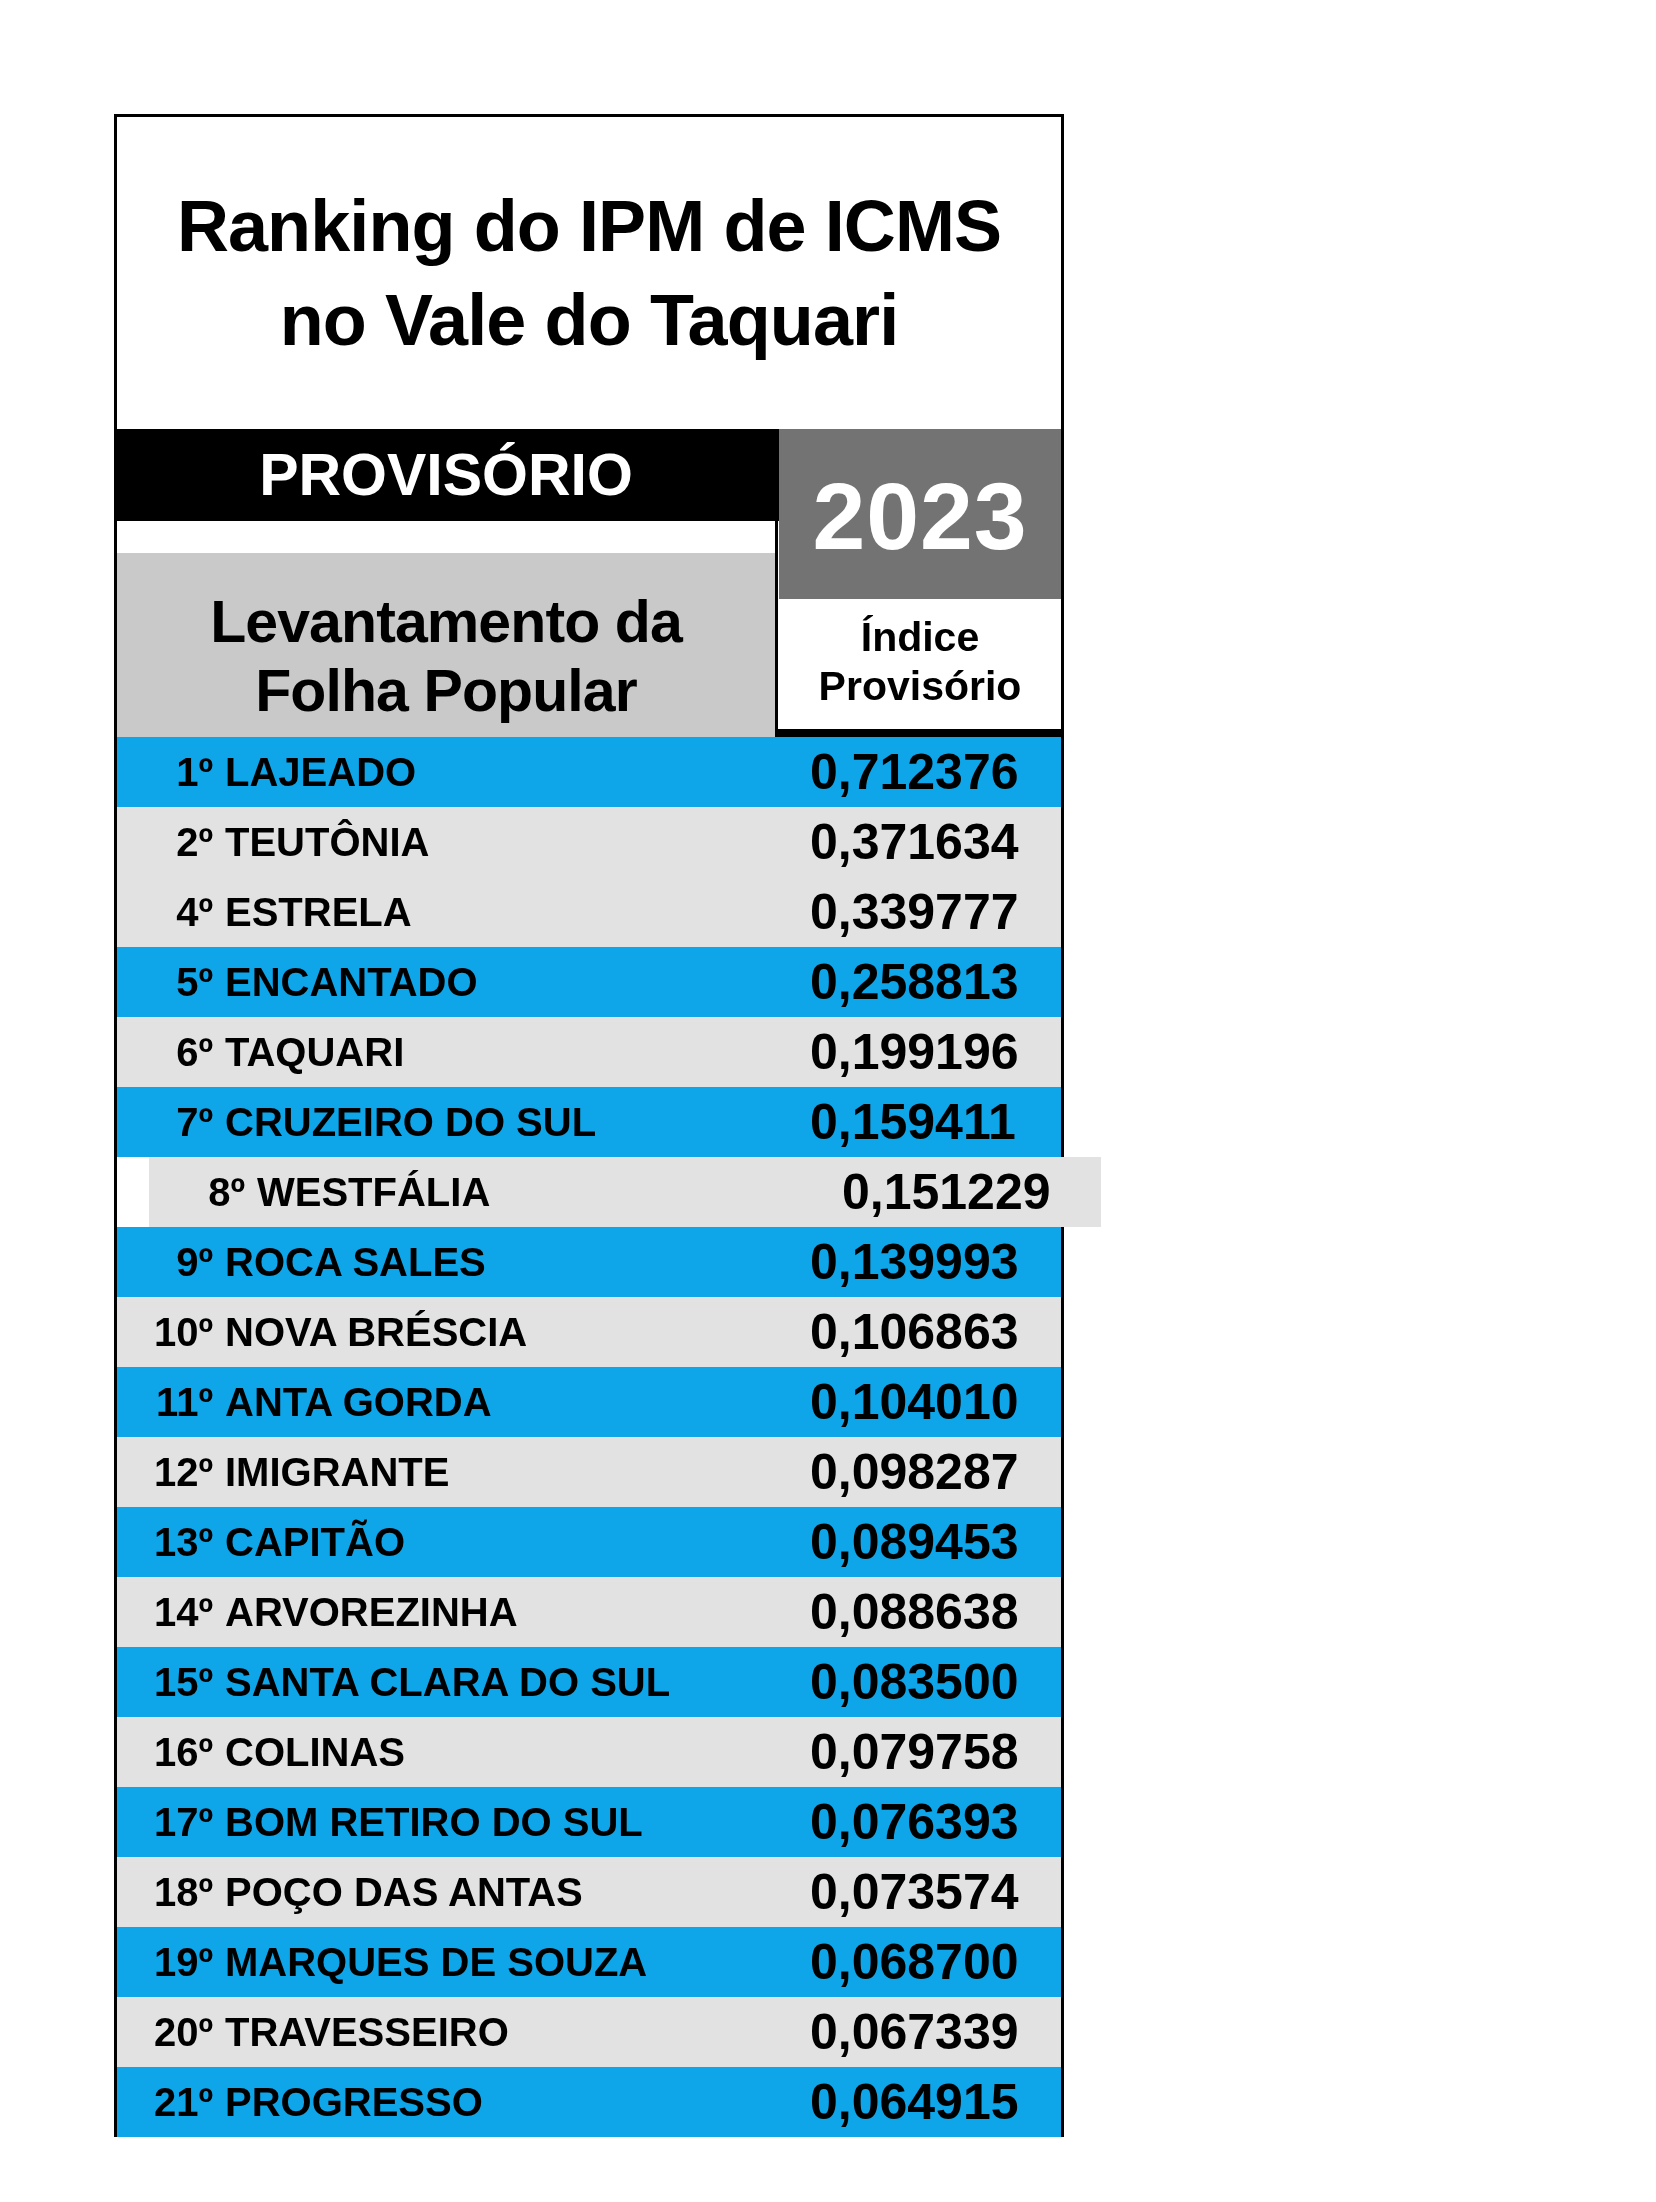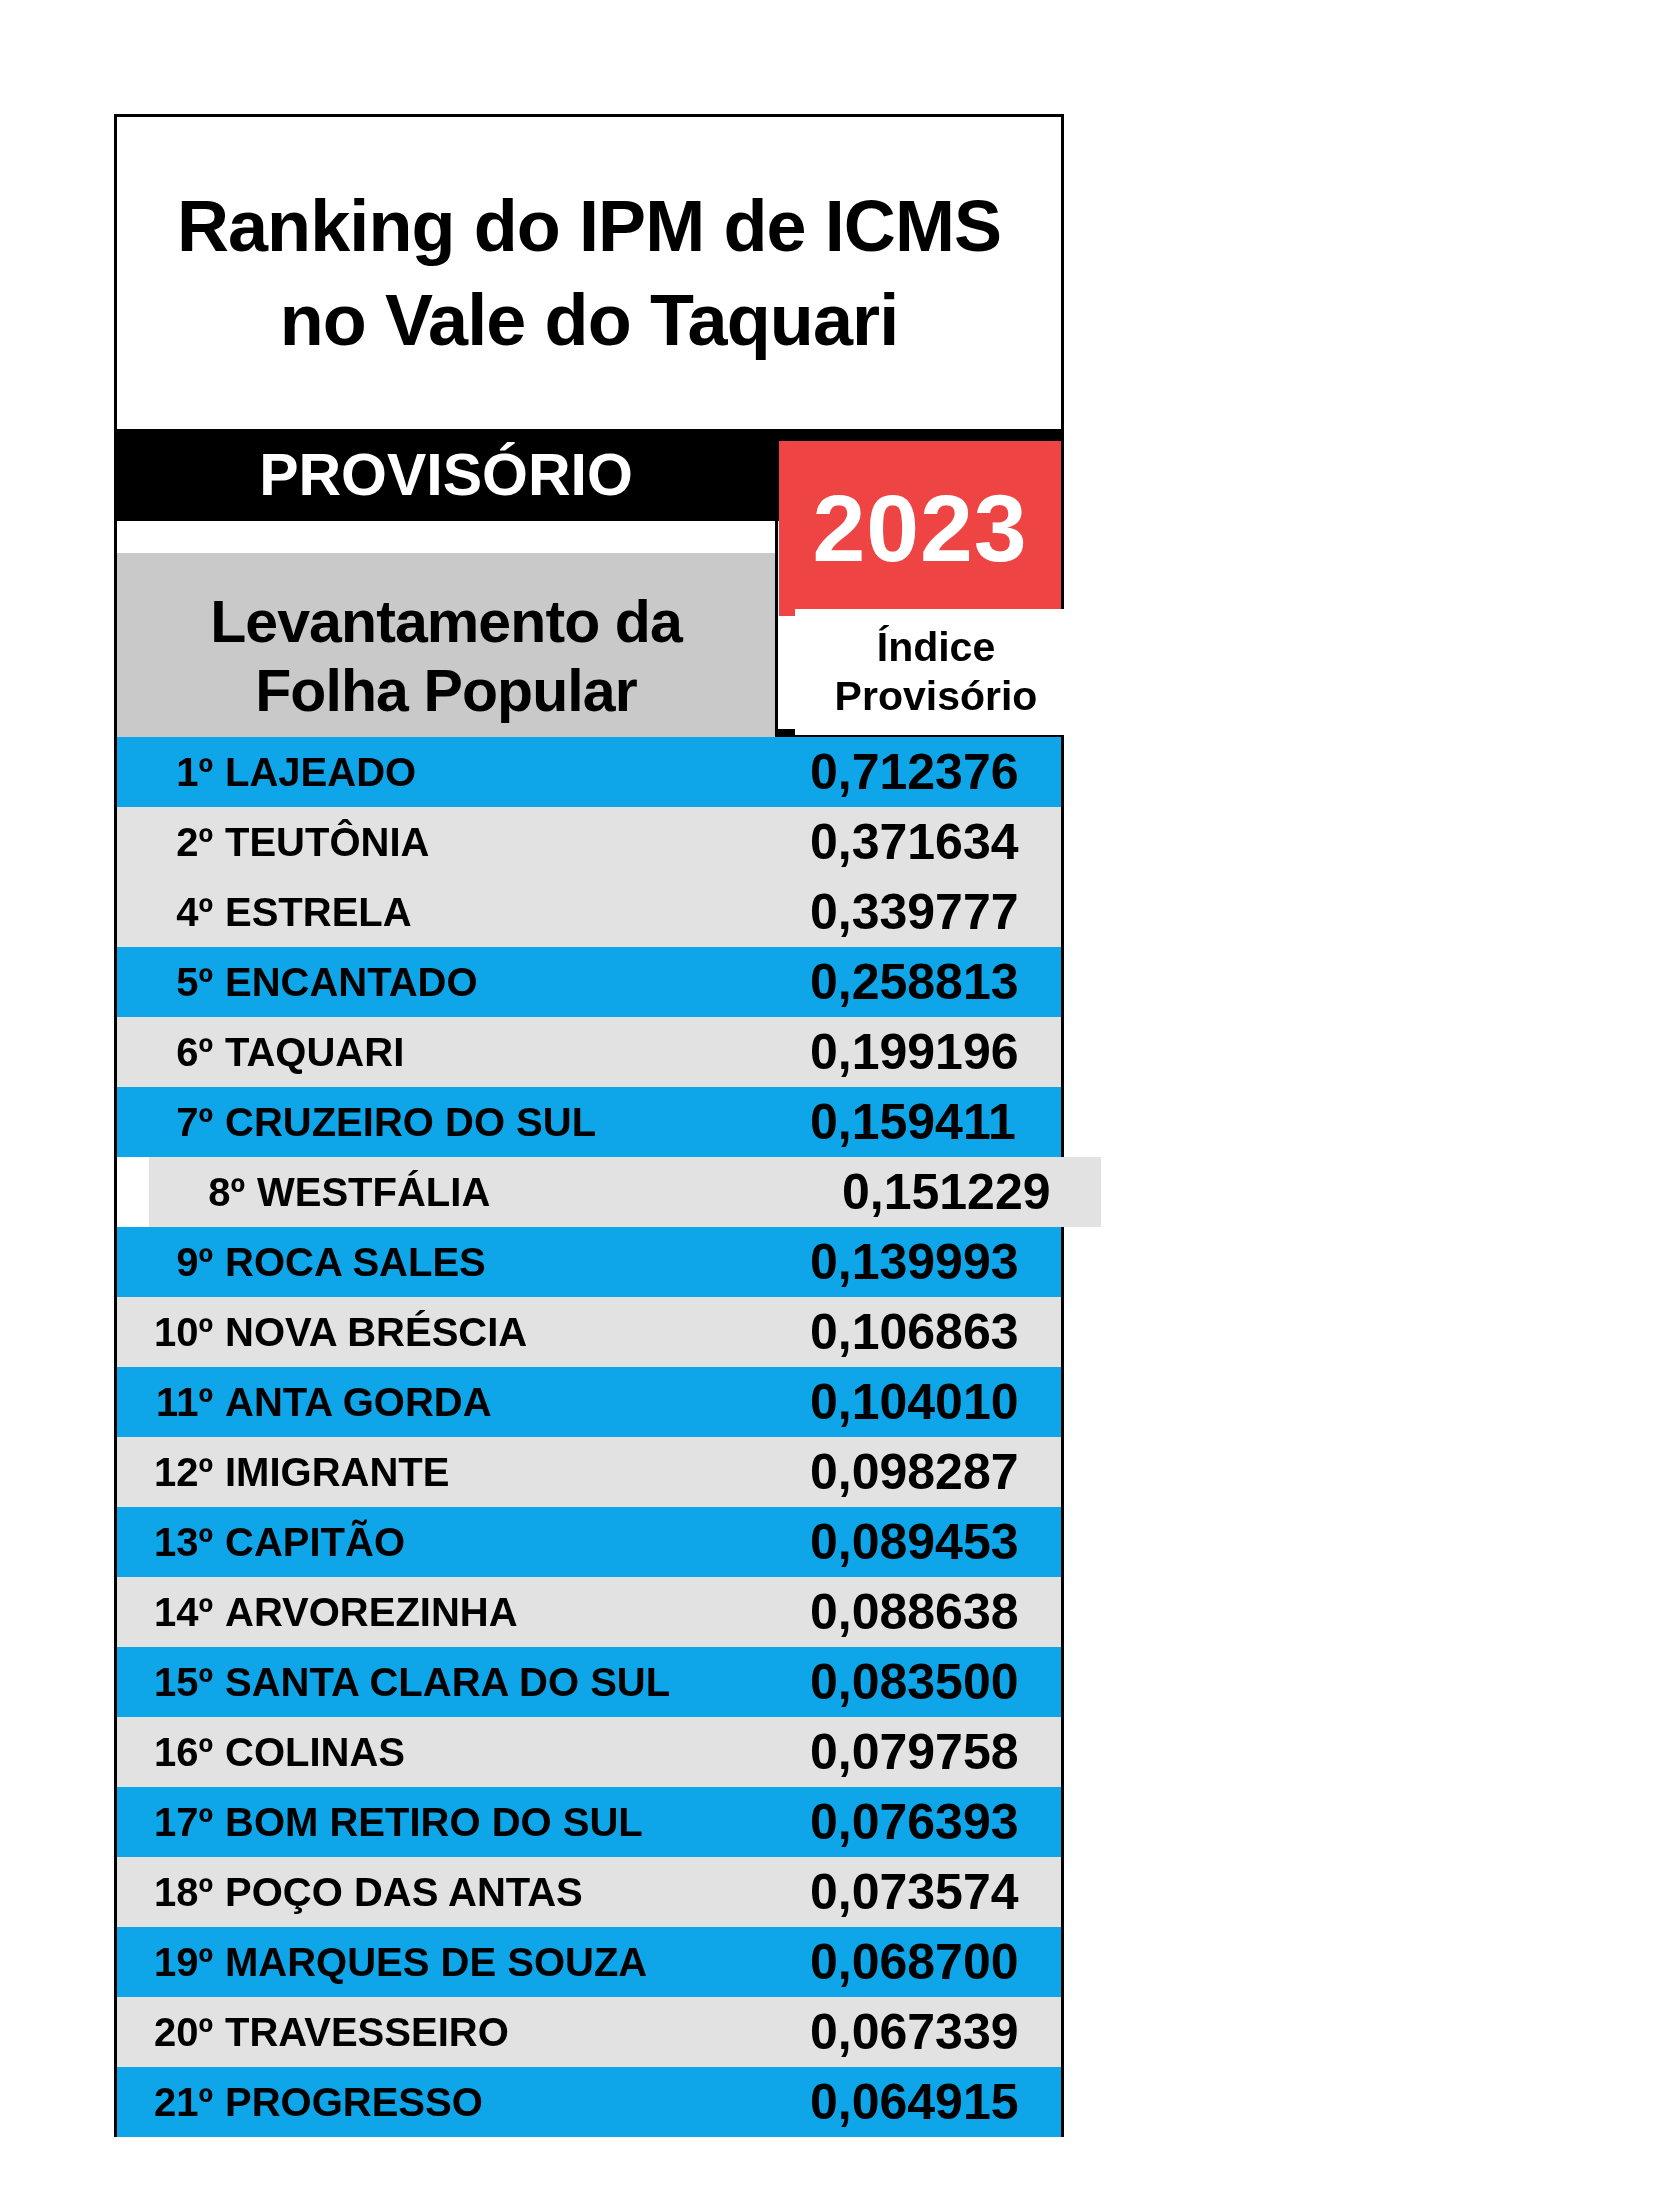--- a/index.html
+++ b/index.html
@@ -19,35 +19,35 @@
   }
   .header{position:relative;height:300px;border-bottom:8.6px solid #000;padding-left:21px;}
   .band{position:absolute;left:0;top:0;width:100%;height:92px;background:#000;}
   .status{
     position:absolute;left:0;top:0;width:658px;height:92px;
     display:flex;align-items:center;justify-content:center;
     color:#fff;font-size:59px;
   }
   .divider{position:absolute;left:658px;top:0;width:3.4px;height:300px;background:#000;}
   .year{
-    position:absolute;left:662px;top:12px;width:282px;height:175px;
-    background:#ef4444;color:#fff;display:flex;align-items:center;justify-content:center;
+    position:absolute;left:662px;top:0;width:282px;height:175px;
+    background:#737373;color:#fff;display:flex;align-items:center;justify-content:center;
     font-size:95px;letter-spacing:0.9px;
   }
   .source{
     position:absolute;left:0;top:92px;width:658px;height:208px;
     background:#c9c9c9;display:flex;flex-direction:column;
     align-items:center;justify-content:center;text-align:center;
     font-size:59px;line-height:69px;letter-spacing:-0.9px;margin-top:32px;
   }
   .indexcol{
-    position:absolute;left:662px;top:180px;width:282px;height:126px;
+    position:absolute;left:662px;top:170px;width:282px;height:126px;
     background:#fff;display:flex;flex-direction:column;
     align-items:center;justify-content:center;text-align:center;
-    font-size:41px;line-height:49px;margin-left:16px;
+    font-size:41px;line-height:49px;
   }
   .rows{width:100%;}
   .row{
     height:70px;display:flex;align-items:center;position:relative;
     font-size:40px;background:#0ea5e9;
   }
   .row.stripe{background:#e2e2e2;}
   .row.bleed{width:calc(100% + 7.7px);margin-left:32px;}
   .rank{width:96px;text-align:right;flex:none;}
   .name{margin-left:12px;white-space:nowrap;}

